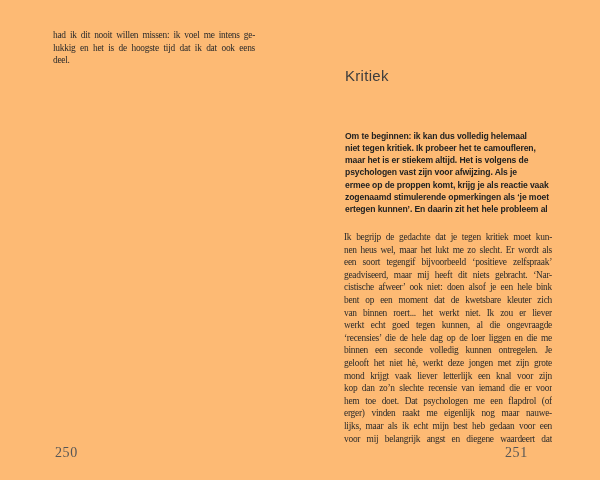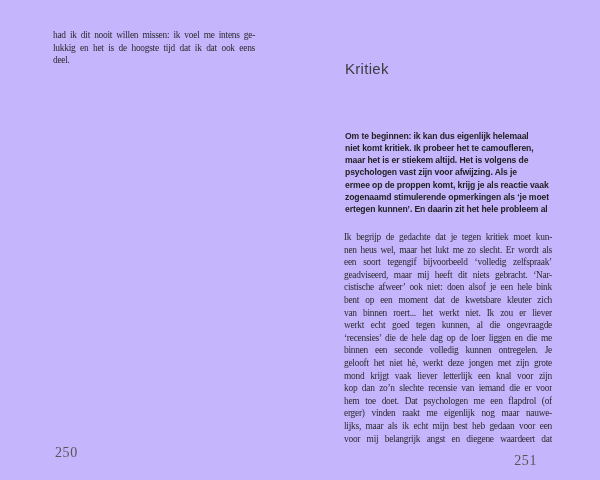--- a/index.html
+++ b/index.html
@@ -4,21 +4,21 @@
 <style>
   html, body {
     margin: 0;
     padding: 0;
     background: #ffffff;
   }
   .spread {
     position: relative;
     width: 600px;
     height: 480px;
-    background: #c4b5fd;
+    background: #fdba74;
     overflow: hidden;
   }
   .abs { position: absolute; }
 
   
   .serif-lines {
     font-family: "Liberation Serif", serif;
     font-size: 9.4px;
     line-height: 12.6px;
     letter-spacing: -0.25px;
@@ -68,45 +68,45 @@
   <div class="abs" style="left:0; top:0; width:300px; height:480px;">
     <div class="abs serif-lines" style="left:53px; top:29px; width:202px;">
         <div class="tline just">had ik dit nooit willen missen: ik voel me intens ge-</div>
         <div class="tline just">lukkig en het is de hoogste tijd dat ik dat ook eens</div>
         <div class="tline">deel.</div>
       </div>
     <div class="abs pagenum" style="left:55px; top:445px;">250</div>
   </div>
 
   <div class="abs" style="left:300px; top:0; width:300px; height:480px;">
-    <div class="abs chapter-title" style="left:45px; top:60px;text-align:right;">Kritiek</div>
+    <div class="abs chapter-title" style="left:45px; top:67px;text-align:right;">Kritiek</div>
     <div class="abs sans-lines" style="left:45px; top:130px; width:200px;">
-        <div class="tline">Om te beginnen: ik kan dus eigenlijk helemaal</div>
-        <div class="tline">niet komt kritiek. Ik probeer het te camoufleren,</div>
+        <div class="tline">Om te beginnen: ik kan dus volledig helemaal</div>
+        <div class="tline">niet tegen kritiek. Ik probeer het te camoufleren,</div>
         <div class="tline">maar het is er stiekem altijd. Het is volgens de</div>
         <div class="tline">psychologen vast zijn voor afwijzing. Als je</div>
         <div class="tline">ermee op de proppen komt, krijg je als reactie vaak</div>
         <div class="tline">zogenaamd stimulerende opmerkingen als ‘je moet</div>
         <div class="tline">ertegen kunnen’. En daarin zit het hele probleem al</div>
       </div>
     <div class="abs serif-lines" style="left:44px; top:231px; width:208px;">
         <div class="tline just">Ik begrijp de gedachte dat je tegen kritiek moet kun-</div>
         <div class="tline just">nen heus wel, maar het lukt me zo slecht. Er wordt als</div>
-        <div class="tline just">een soort tegengif bijvoorbeeld ‘volledig zelfspraak’</div>
+        <div class="tline just">een soort tegengif bijvoorbeeld ‘positieve zelfspraak’</div>
         <div class="tline just">geadviseerd, maar mij heeft dit niets gebracht. ‘Nar-</div>
         <div class="tline just">cistische afweer’ ook niet: doen alsof je een hele bink</div>
         <div class="tline just">bent op een moment dat de kwetsbare kleuter zich</div>
         <div class="tline just">van binnen roert... het werkt niet. Ik zou er liever</div>
         <div class="tline just">werkt echt goed tegen kunnen, al die ongevraagde</div>
         <div class="tline just">‘recensies’ die de hele dag op de loer liggen en die me</div>
         <div class="tline just">binnen een seconde volledig kunnen ontregelen. Je</div>
         <div class="tline just">gelooft het niet hè, werkt deze jongen met zijn grote</div>
         <div class="tline just">mond krijgt vaak liever letterlijk een knal voor zijn</div>
         <div class="tline just">kop dan zo’n slechte recensie van iemand die er voor</div>
         <div class="tline just">hem toe doet. Dat psychologen me een flapdrol (of</div>
         <div class="tline just">erger) vinden raakt me eigenlijk nog maar nauwe-</div>
         <div class="tline just">lijks, maar als ik echt mijn best heb gedaan voor een</div>
         <div class="tline just">voor mij belangrijk angst en diegene waardeert dat</div>
       </div>
-    <div class="abs pagenum" style="left:205px; top:445px; width:32px; text-align:right;margin-top:8px;">251</div>
+    <div class="abs pagenum" style="left:205px; top:445px; width:32px; text-align:left;">251</div>
   </div>
 
 </div>
 
 </body></html>

